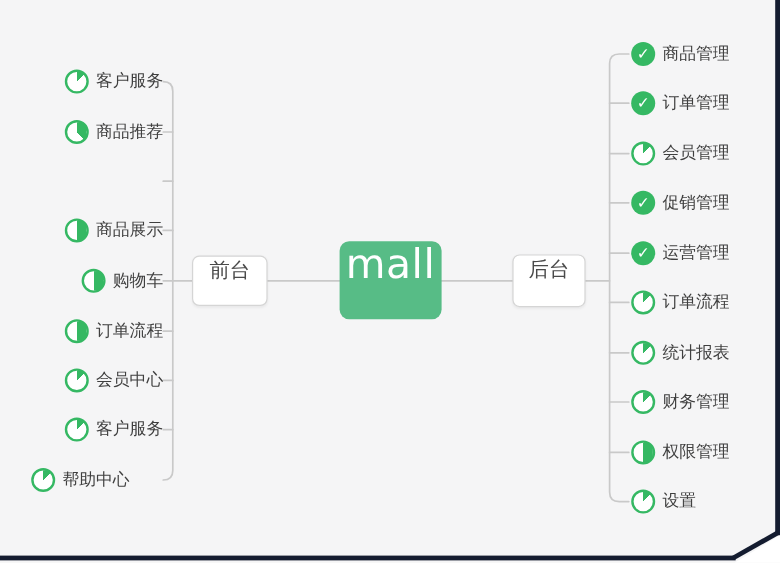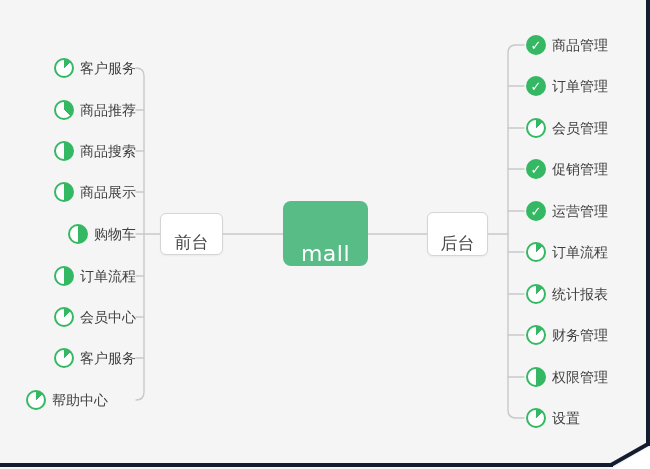--- a/index.html
+++ b/index.html
@@ -29,30 +29,30 @@
     box-sizing:border-box;flex:0 0 20px;
   }
   .icon-pie{border:2px solid var(--green);background:#fff;}
   .icon-check{
     background:var(--green);color:#fff;
     font-size:13px;font-weight:bold;
     display:flex;align-items:center;justify-content:center;
   }
   .node{
     position:absolute;box-sizing:border-box;
-    display:flex;align-items:flex-end;justify-content:center;
+    display:flex;align-items:flex-start;justify-content:center;
   }
   .node-sub{
     background:#fff;border:1px solid #d5d5d5;border-radius:6px;
     font-size:17px;color:#4a4a4a;
     box-shadow:0 1px 2px rgba(0,0,0,0.05);
   }
   .node-root{
     background:var(--node-green);border-radius:8px;
-    color:#fff;font-size:22px;letter-spacing:0.5px;
+    color:#fff;font-size:34px;letter-spacing:0.5px;
   }
 </style>
 </head>
 <body>
 
 <div class="canvas">
 
   <svg class="wires" width="650" height="469" viewBox="0 0 650 469">
     <g stroke="#c9c9c9" stroke-width="1.4" fill="none" stroke-linecap="round">
 
@@ -91,24 +91,20 @@
     </g>
   </svg>
 
   <div class="row" style="top:58px;right:514px">
     <span class="icon icon-pie" style="background: conic-gradient(var(--green) 45deg, #ffffff 0deg);"></span>
     <span class="label">客户服务</span>
   </div>
   <div class="row" style="top:100px;right:514px">
     <span class="icon icon-pie" style="background: conic-gradient(var(--green) 135deg, #ffffff 0deg);"></span>
     <span class="label">商品推荐</span>
-  </div>
-  <div class="row" style="top:141px;right:514px">
-    <span class="icon icon-pie" style="background: conic-gradient(var(--green) 180deg, #ffffff 0deg);"></span>
-    <span class="label">商品搜索</span>
   </div>
   <div class="row" style="top:182px;right:514px">
     <span class="icon icon-pie" style="background: conic-gradient(var(--green) 180deg, #ffffff 0deg);"></span>
     <span class="label">商品展示</span>
   </div>
   <div class="row" style="top:224px;right:514px">
     <span class="icon icon-pie" style="background: conic-gradient(var(--green) 180deg, #ffffff 0deg);"></span>
     <span class="label">购物车</span>
   </div>
   <div class="row" style="top:266px;right:514px">

